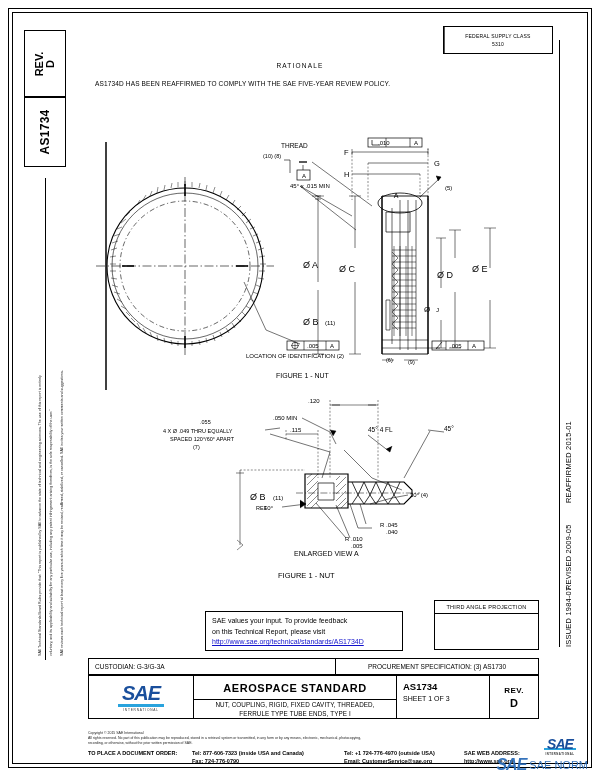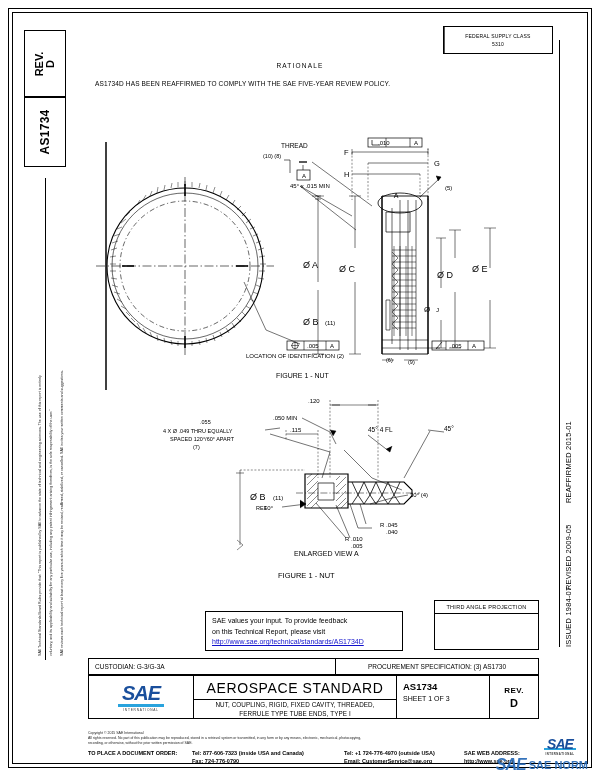--- a/index.html
+++ b/index.html
@@ -133,21 +133,21 @@
     font-family:"Liberation Sans", sans-serif; font-weight:bold;
     font-size:20px; color:#1a4f9c; letter-spacing:-1px; line-height:20px;
     font-style:italic;
   }
   .sae-logo-bar{ width:46px; height:3px; background:#29a3dd; margin-top:1px; }
   .sae-logo-sub{ font-size:3.2px; letter-spacing:.8px; color:#333; margin-top:1px; }
 
   .tb-mid{ flex:1; border-right:1.6px solid #000; display:flex; flex-direction:column; }
   .tb-std{
     height:33px; border-bottom:1.4px solid #000; display:flex; align-items:center;
-    justify-content:center; font-weight:normal; font-size:14px; letter-spacing:.6px;
+    justify-content:center; font-weight:bold; font-size:11px; letter-spacing:.6px;
   }
   .tb-desc{
     flex:1; display:flex; flex-direction:column; align-items:center; justify-content:center;
     font-size:6.3px; line-height:9px; text-align:center; letter-spacing:.1px;
   }
   .tb-num{
     width:93px; border-right:1.6px solid #000; padding:5px 0 0 6px;
   }
   .tb-num-main{ font-weight:bold; font-size:9.5px; }
   .tb-num-sheet{ font-size:7px; margin-top:3px; }
@@ -175,21 +175,21 @@
   .foot-sae-logo .fs{ font-size:2.8px; letter-spacing:.5px; color:#333; }
 
   
   .watermark{
     position:absolute; right:12px; bottom:2px; display:flex; align-items:center; gap:3px;
     opacity:.95;
   }
   .wm-sae{
     font-weight:bold; font-style:italic; font-size:16px; color:#2b6cb8; letter-spacing:-1px;
   }
-  .wm-txt{ font-size:11px; font-weight:bold; color:#2b6cb8; }
+  .wm-txt{ font-size:11px; font-weight:normal; color:#2b6cb8; }
 </style>
 </head>
 <body>
 
 <div class="sheet">
 
   <div class="outer-border"></div>
   <div class="inner-border"></div>
 
   <div class="rev-box">

